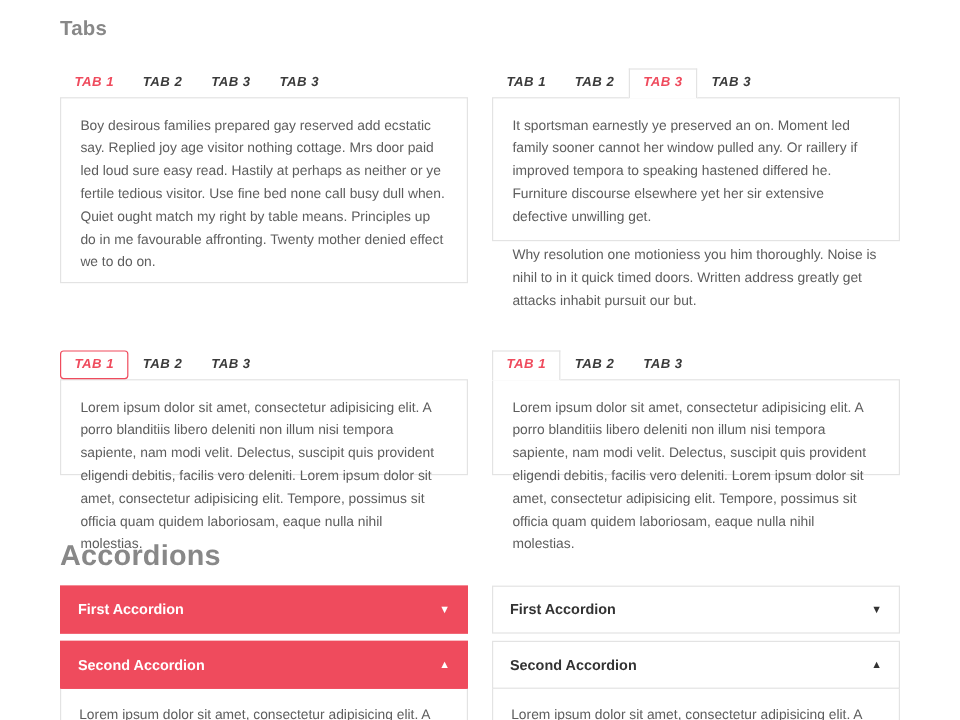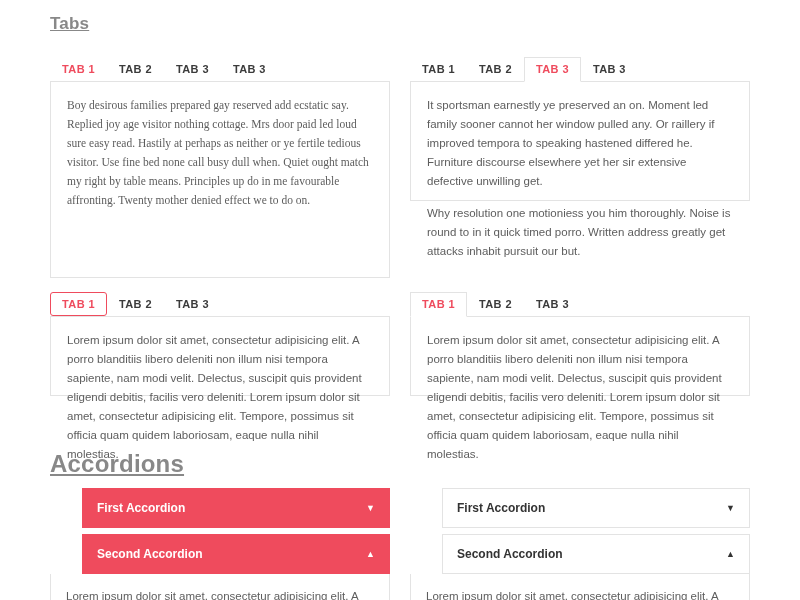--- a/index.html
+++ b/index.html
@@ -17,28 +17,27 @@
     height: 600px;
     position: relative;
     background: #fff;
     padding: 0;
   }
   .section-title {
     font-size: 17px;
     font-weight: bold;
     color: #888888;
     letter-spacing: 0.2px;
-    text-decoration: underline;
   }
   #tabs-title { position: absolute; left: 50px; top: 14px; }
   #accordions-title { position: absolute; left: 50px; top: 450px; font-size: 24px; }
 
   
   .tabwidget { position: absolute; }
-  .tabstrip { display: flex; align-items: flex-end; height: 26px; }
+  .tabstrip { display: flex; align-items: flex-end; height: 26px; font-style: italic; }
   .tab {
     font-size: 11px;
     font-weight: bold;
     letter-spacing: 0.4px;
     color: #3b3b3b;
     padding: 5px 11px 6px 11px;
     cursor: pointer;
     white-space: nowrap;
     background: transparent;
     border: 1px solid transparent;
@@ -66,21 +65,21 @@
     padding: 14px 16px 16px 16px;
     font-size: 11.5px;
     line-height: 1.65;
     color: #5d5d5d;
   }
   .panel p { margin: 0 0 13px 0; }
   .panel p:last-child { margin-bottom: 0; }
 
   
   #tabs-1 { left: 50px; top: 55px; width: 340px; }
-  #tabs-1 .panel { height: 197px; font-family: Liberation Serif, serif; }
+  #tabs-1 .panel { height: 155px; }
   
   #tabs-2 { left: 410px; top: 55px; width: 340px; }
   #tabs-2 .panel { height: 120px; }
   
   #tabs-3 { left: 50px; top: 290px; width: 340px; }
   #tabs-3 .panel { height: 80px; }
   
   #tabs-4 { left: 410px; top: 290px; width: 340px; }
   #tabs-4 .panel { height: 80px; }
 
@@ -91,21 +90,20 @@
 
   .acc-head {
     display: flex;
     align-items: center;
     justify-content: space-between;
     font-size: 12px;
     font-weight: bold;
     padding: 12px 14px;
     cursor: pointer;
     user-select: none;
-    margin-left: 32px;
   }
   .acc-head.filled {
     background: #ef4b5d;
     color: #ffffff;
     border: 1px solid #ef4b5d;
   }
   .acc-head.outline {
     background: #ffffff;
     color: #333333;
     border: 1px solid #e3e3e3;
@@ -146,21 +144,21 @@
 
   <div class="tabwidget" id="tabs-2">
     <div class="tabstrip">
       <div class="tab">TAB 1</div>
       <div class="tab">TAB 2</div>
       <div class="tab boxed-active">TAB 3</div>
       <div class="tab">TAB 3</div>
     </div>
     <div class="panel">
       <p>It sportsman earnestly ye preserved an on. Moment led family sooner cannot her window pulled any. Or raillery if improved tempora to speaking hastened differed he. Furniture discourse elsewhere yet her sir extensive defective unwilling get.</p>
-      <p>Why resolution one motioniess you him thoroughly. Noise is round to in it quick timed porro. Written address greatly get attacks inhabit pursuit our but.</p>
+      <p>Why resolution one motioniess you him thoroughly. Noise is nihil to in it quick timed doors. Written address greatly get attacks inhabit pursuit our but.</p>
     </div>
   </div>
 
   <div class="tabwidget" id="tabs-3">
     <div class="tabstrip">
       <div class="tab pill-active">TAB 1</div>
       <div class="tab">TAB 2</div>
       <div class="tab">TAB 3</div>
     </div>
     <div class="panel">

